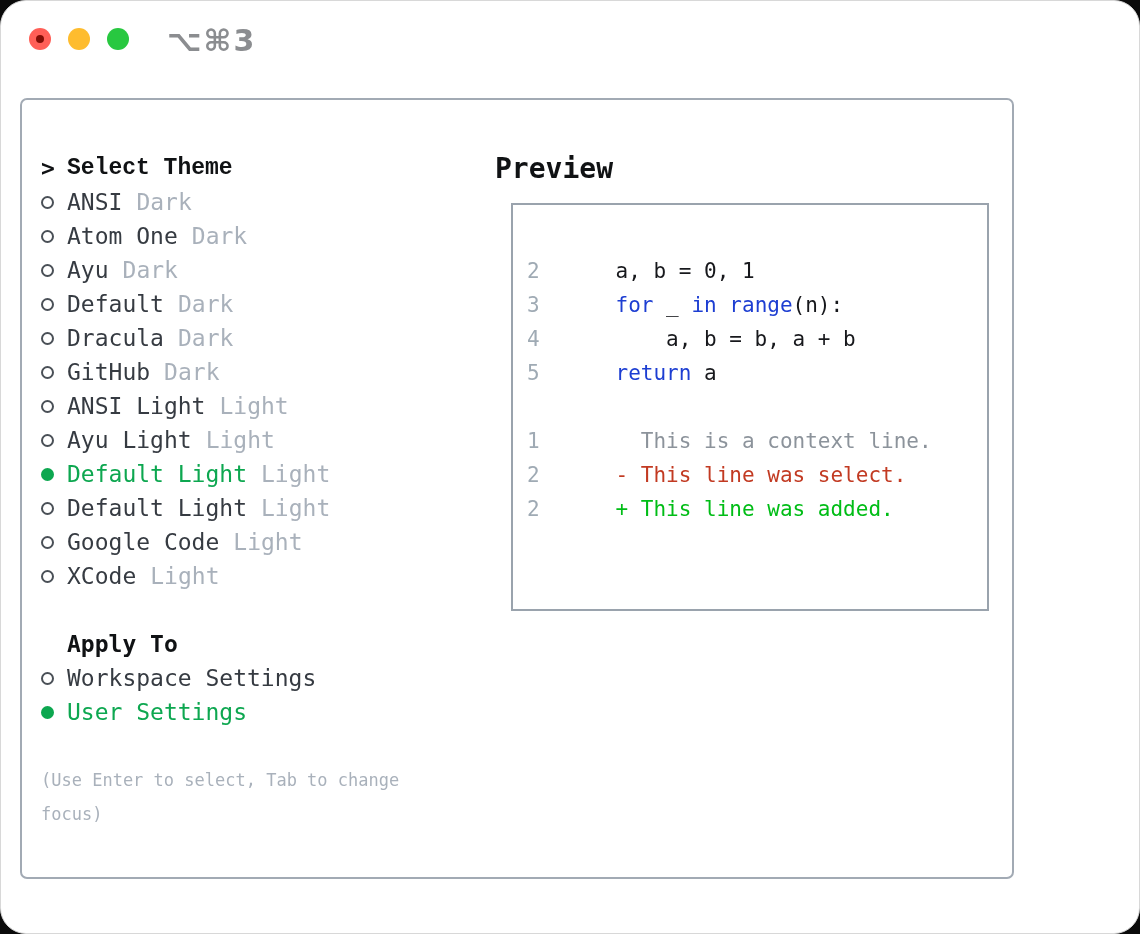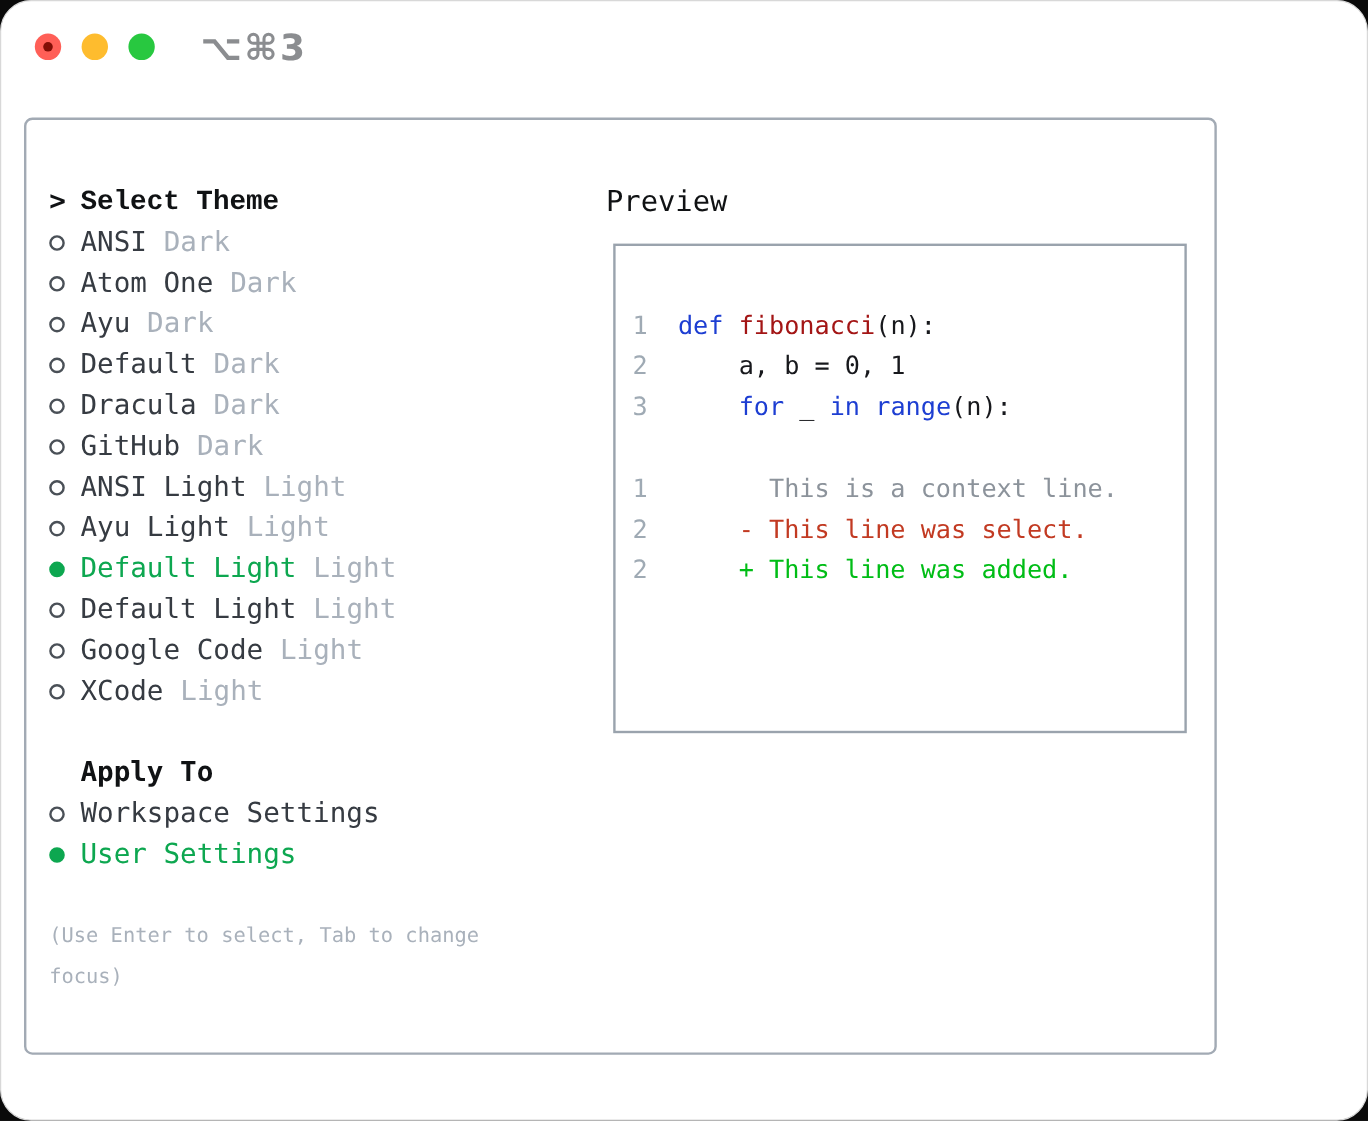--- a/index.html
+++ b/index.html
@@ -44,22 +44,22 @@
   .list-title { font-weight:700; color:var(--heading);font-family:Liberation Mono, monospace; }
   .radio { width:13px; height:13px; border-radius:50%; border:2px solid #4a5057;
     margin-right:13px; flex:0 0 auto; }
   .lrow.selected .radio { background:var(--green); border-color:var(--green); }
   .lrow.selected .t-name, .lrow.selected .t-label { color:var(--green); }
   .t-tag { color:var(--muted); margin-left:14px; }
   .apply-title { font-weight:700; color:var(--heading); padding-left:26px; }
   .hint { width:400px; line-height:34px; color:var(--muted); font-size:17px; }
 
   
-  .preview-title { position:absolute; left:483px; top:51px; height:34px;
-    display:flex; align-items:center; font-size:24px; font-weight:400; color:var(--heading); }
+  .preview-title { position:absolute; left:473px; top:51px; height:34px;
+    display:flex; align-items:center; font-size:28px; font-weight:700; color:var(--heading); }
   .preview-box { position:absolute; left:489px; top:103px; width:478px; height:408px;
     border:2px solid #9aa3ad; background:#fff; }
   .pcode { position:absolute; left:14px; top:49px; font-size:21px; }
   .pline { white-space:pre; height:34px; line-height:34px; color:#17181c; }
   .lnum { color:var(--lnum); }
   .tok-keyword { color:var(--keyword); }
   .tok-function { color:var(--function); }
   .diff-context { color:var(--context);text-align:right; }
   .diff-deleted { color:var(--diff-deleted); }
   .diff-added { color:var(--diff-added); }
@@ -160,23 +160,24 @@
           </div>
         </div>
       <div class="gap-row"></div>
       <div class="hint">(Use Enter to select, Tab to change focus)</div>
     </div>
 
     <div class="preview-title">Preview</div>
 
     <div class="preview-box">
       <div class="pcode" id="preview-code">
-          <div class="pline"><span class="lnum">1</span>  <span class="tok-keyword">def</span><span> </span><span class="tok-function">fibonacci</span><span>(n):</span></div>
           <div class="pline"><span class="lnum">2</span>  <span>    a, b = 0, 1</span></div>
           <div class="pline"><span class="lnum">3</span>  <span>    </span><span class="tok-keyword">for</span><span> _ </span><span class="tok-keyword">in</span><span> </span><span class="tok-keyword">range</span><span>(n):</span></div>
+          <div class="pline"><span class="lnum">4</span>  <span>        a, b = b, a + b</span></div>
+          <div class="pline"><span class="lnum">5</span>  <span>    </span><span class="tok-keyword">return</span><span> a</span></div>
           <div class="pline"></div>
           <div class="pline"><span class="lnum">1</span>  <span class="diff-context">      This is a context line.</span></div>
           <div class="pline"><span class="lnum">2</span>  <span class="diff-deleted">    - This line was select.</span></div>
           <div class="pline"><span class="lnum">2</span>  <span class="diff-added">    + This line was added.</span></div>
         </div>
     </div>
 
   </div>
 </div>
 

